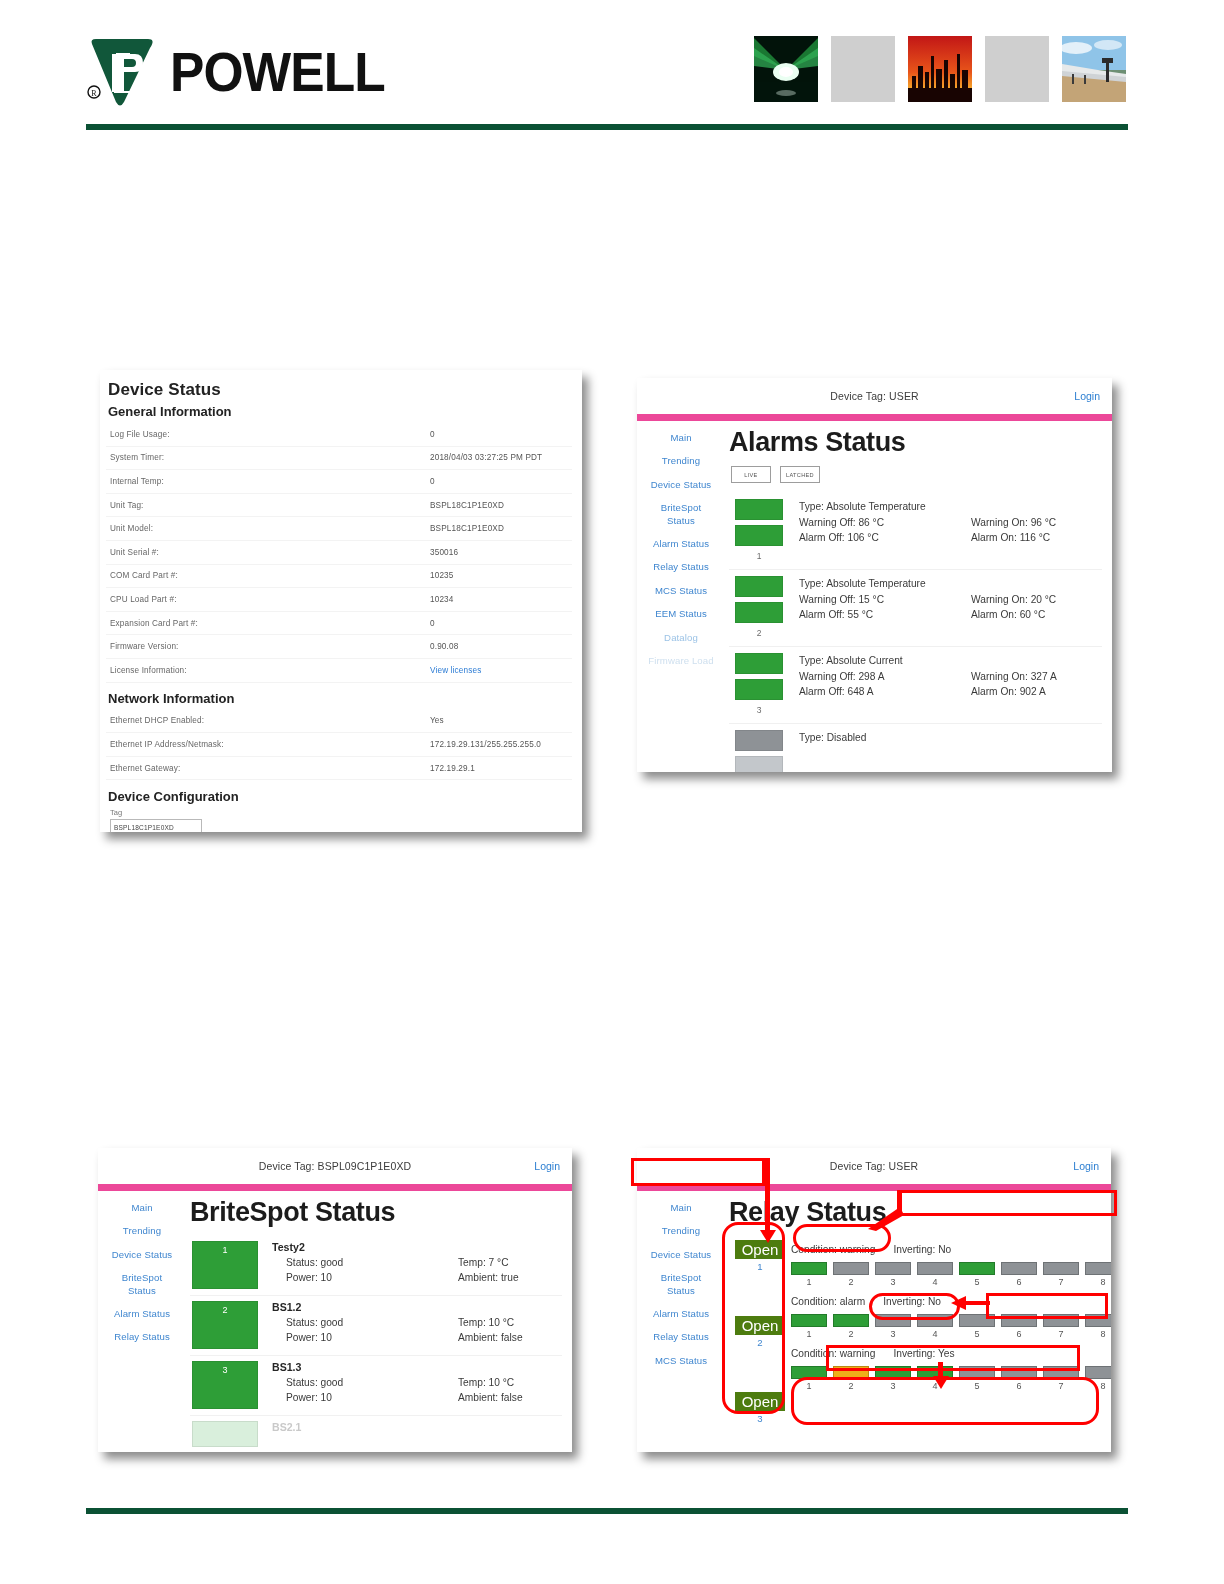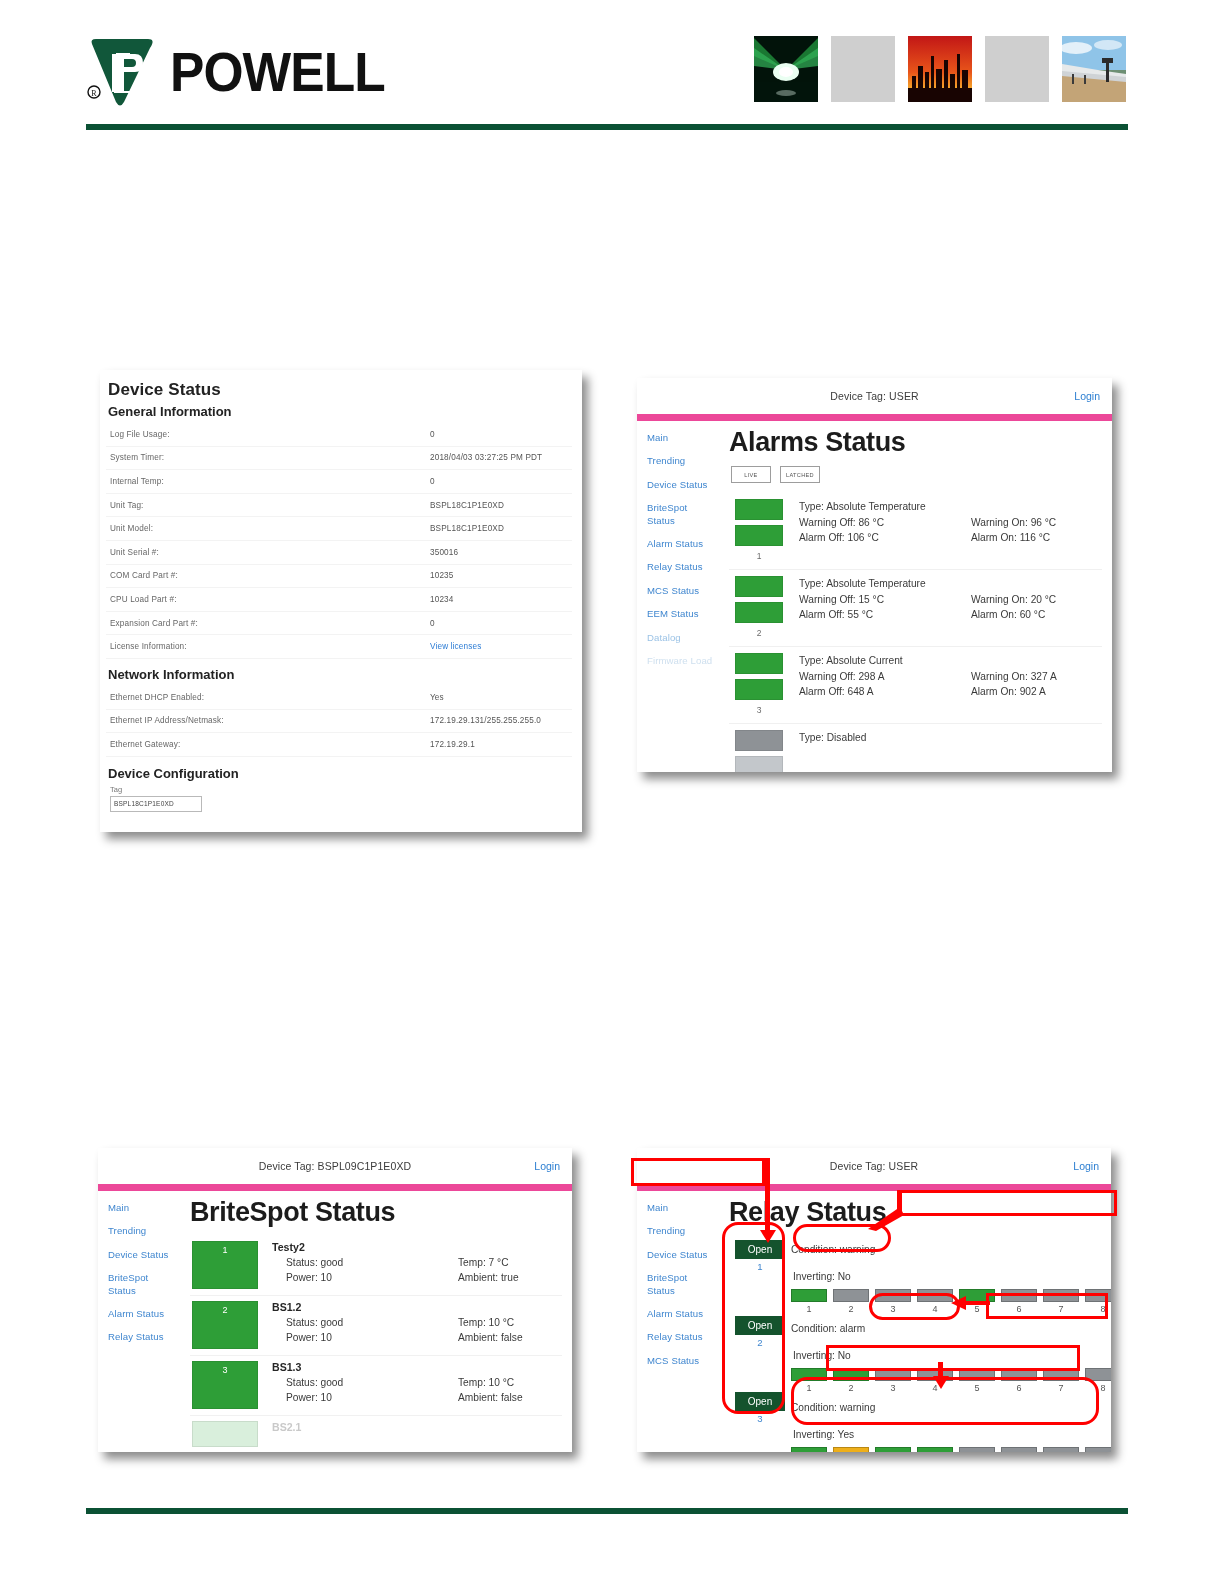--- a/index.html
+++ b/index.html
@@ -41,21 +41,21 @@
   .ds-sub{font-size:7.5px;color:#777;margin:4px 0 2px 4px;}
   .ds-input{width:84px;height:12px;border:1px solid #b9b9b9;background:#fff;font-size:6.5px;
     color:#444;padding:1px 3px;display:flex;align-items:center;margin-left:4px;letter-spacing:.2px;}
 
   
   .wa-topbar{height:36px;background:#fff;border-bottom:7px solid #ec4899;
     display:flex;align-items:center;justify-content:center;position:relative;}
   .wa-tag{font-size:10.5px;color:#3b3b3b;letter-spacing:.1px;}
   .wa-login{position:absolute;right:12px;font-size:10.5px;color:#2d7fd1;}
   .wa-body{display:flex;height:calc(100% - 38px);}
-  .wa-nav{width:68px;flex:0 0 68px;padding:11px 0 4px 10px;}
+  .wa-nav{width:68px;flex:0 0 68px;padding:11px 0 4px 10px;text-align:center;}
   .wa-nav a{display:block;font-size:9.6px;color:#3f86cf;line-height:12.4px;margin-bottom:11px;letter-spacing:.1px;}
   .wa-nav a.dim{color:#9cc3e6;}
   .wa-nav a.dimmer{color:#cfe0ef;}
   .wa-main{flex:1;padding:6px 10px 0 14px;position:relative;}
   .wa-h1{font-size:27px;font-weight:bold;color:#1c1c1c;letter-spacing:-.4px;margin:0 0 8px 0;}
 
   
   #shot-alarms{left:637px;top:378px;width:475px;height:394px;}
   .al-btns{display:flex;gap:9px;margin:2px 0 10px 2px;}
   .al-btn{border:1px solid #9d9d9d;background:#fff;font-size:5.6px;color:#555;
@@ -80,26 +80,26 @@
   .bs-info{flex:1;}
   .bs-title{font-size:10.6px;font-weight:bold;color:#262626;margin-bottom:2px;}
   .bs-title.faded{color:#c9c9c9;font-weight:bold;}
   .bs-grid{display:flex;font-size:10.2px;color:#3a3a3a;line-height:15px;padding-left:14px;}
   .bs-grid > div:first-child{flex:0 0 172px;}
 
   
   #shot-relay{left:637px;top:1148px;width:474px;height:304px;}
   .rl-wrap{display:flex;padding-top:4px;}
   .rl-col{width:62px;flex:0 0 62px;}
-  .rl-open{width:50px;height:19px;background:#14532d;color:#fff;font-size:10px;
+  .rl-open{width:50px;height:19px;background:#4d7c0f;color:#fff;font-size:15px;
     display:flex;align-items:center;justify-content:center;margin:0 auto;}
   .rl-num{text-align:center;font-size:9.6px;color:#3f86cf;margin:2px 0 0;}
   .rl-cell{height:76px;}
   .rl-right{flex:1;}
-  .rl-cond{font-size:10.2px;color:#3a3a3a;margin:4px 0 7px 0;display:flex;gap:16px;flex-direction:column;}
+  .rl-cond{font-size:10.2px;color:#3a3a3a;margin:4px 0 7px 0;display:flex;gap:16px;}
   .rl-cond .inv{margin-left:2px;}
   .rl-segs{display:flex;gap:6px;}
   .seg{width:36px;}
   .seg .bar{height:11px;border:1px solid rgba(0,0,0,.22);}
   .seg .bar.green{background:#2e9e37;}
   .seg .bar.gray{background:#8e9296;}
   .seg .bar.amber{background:#eeaf1a;}
   .seg .lbl{text-align:center;font-size:9px;color:#555;margin-top:2px;}
   .rl-block{margin-bottom:9px;}
 
@@ -226,20 +226,24 @@
           </div>
           <div class="ds-row">
             <div class="ds-k">CPU Load Part #:</div>
             <div class="ds-v">10234</div>
           </div>
           <div class="ds-row">
             <div class="ds-k">Expansion Card Part #:</div>
             <div class="ds-v">0</div>
           </div>
           <div class="ds-row">
+            <div class="ds-k">Firmware Version:</div>
+            <div class="ds-v">0.90.08</div>
+          </div>
+          <div class="ds-row">
             <div class="ds-k">License Information:</div>
             <div class="ds-v link">View licenses</div>
           </div>
         </div>
 
         <div class="ds-h2" style="margin-top:8px;">Network Information</div>
         <div>
           <div class="ds-row">
             <div class="ds-k">Ethernet DHCP Enabled:</div>
             <div class="ds-v">Yes</div>

